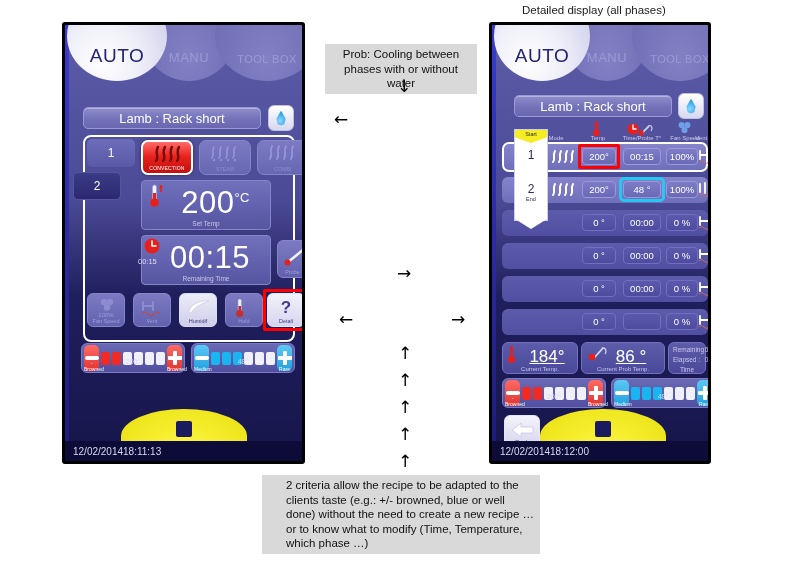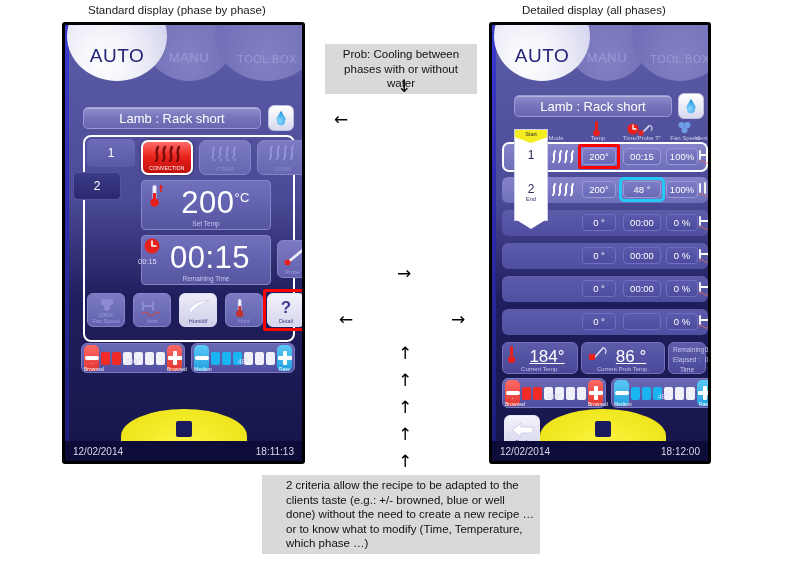--- a/index.html
+++ b/index.html
@@ -224,21 +224,21 @@
     position:absolute; left:0;right:0; text-align:center; top:30px;
     font-size:11px; color:#111;
   }
   .progress-lbl{
     position:absolute; left:0;right:0; text-align:center; bottom:2px;
     font-size:16px; color:#111; white-space:nowrap; overflow:hidden;
   }
   .statusbar{
     position:absolute; left:0; right:0; bottom:0; height:20px;
     background:#0d0c38;
-    display:flex; align-items:center; justify-content:space-between;
+    display:flex; align-items:center; 
     padding:0 8px; color:#d8d8ee; font-size:10px;
   }
 
   
   .col-head{
     position:absolute; text-align:center; font-size:6px; color:#cbcaee;
   }
   .col-ico{
     position:absolute; text-align:center; font-size:11px; line-height:1;
   }
@@ -315,21 +315,20 @@
     color:#000;
     line-height:1;
     font-family:"DejaVu Sans", sans-serif;
   }
 </style>
 </head>
 <body>
 
 <div id="root">
 
-  <div class="caption" style="left:88px; top:4px;">Standard display (phase by phase)</div>
   <div class="caption" style="left:522px; top:4px;">Detailed display (all phases)</div>
 
   <div class="panel" style="left:62px; top:22px; width:243px; height:442px;">
     <div class="screen">
 
       <div class="tabbar">
         <div class="tab manu">
             <span>MANU</span>
           </div>
         <div class="tab tool">

